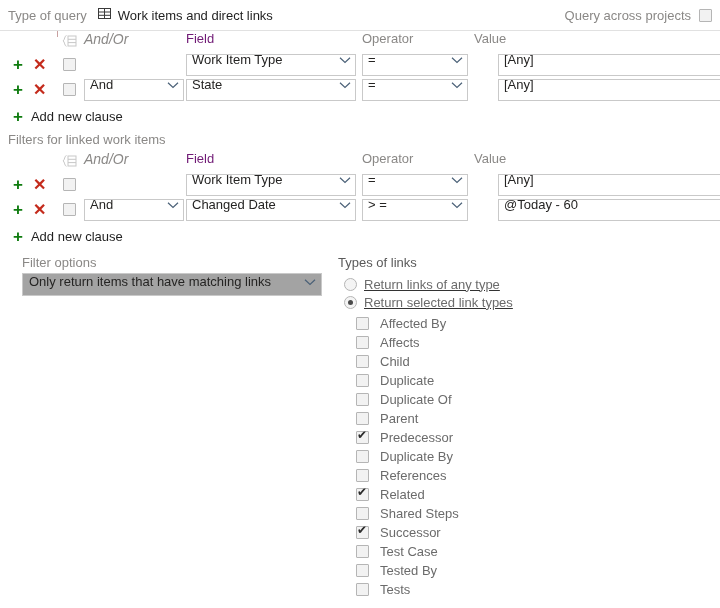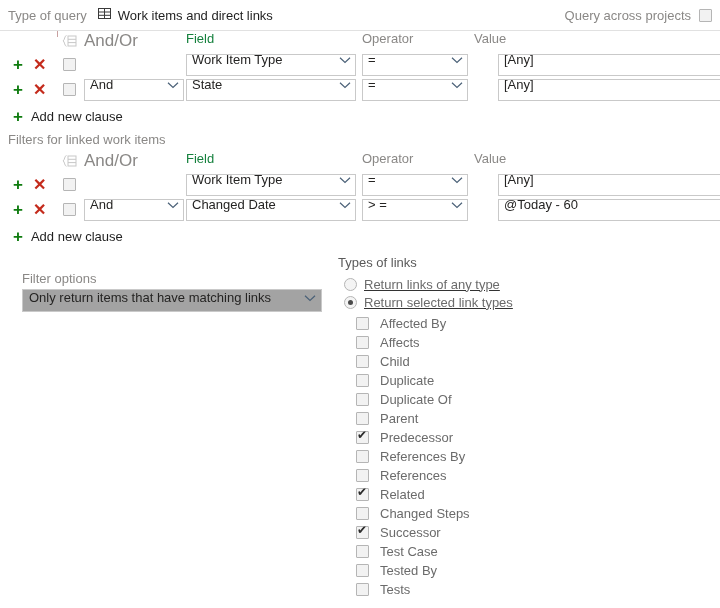--- a/index.html
+++ b/index.html
@@ -92,22 +92,22 @@
     width: 5px; height: 5px;
     border-radius: 50%;
     background: #4a4a4a;
   }
 
   
   .clause-header {
     position: relative;
     height: 22px;
   }
-  .col-andor  { position: absolute; left: 84px;  color: #8a8886; font-size: 17px; }
-  .col-field  { position: absolute; left: 186px; color: #15803d; font-size: 13px; }
+  .col-andor  { position: absolute; left: 84px;  color: #8a8886; font-size: 14px; font-style: italic; }
+  .col-field  { position: absolute; left: 186px; color: #701a75; font-size: 13px; }
   .col-op     { position: absolute; left: 362px; color: #8a8886; font-size: 13px; text-align: center; }
   .col-value  { position: absolute; left: 474px; color: #8a8886; font-size: 13px; }
 
   .group-icon { position: absolute; left: 62px; top: 3px; }
 
   .clause-row {
     position: relative;
     height: 25px;
   }
   .row-add {
@@ -189,21 +189,21 @@
 
   
   .bottom {
     position: relative;
     margin-top: 6px;
     height: 350px;
   }
   .filter-options {
     position: absolute;
     left: 22px;
-    top: 16px;
+    top: 0;
   }
   .fo-label {
     color: #8a8886;
     font-size: 13px;
     margin-bottom: 3px;
   }
   .fo-select {
     width: 300px;
     height: 23px;
     border: 1px solid #c9c9c9;
@@ -471,33 +471,33 @@
       <div class="link-row">
         <span class="cb"></span>
         <span class="lbl">Parent</span>
       </div>
       <div class="link-row">
         <span class="cb checked"></span>
         <span class="lbl">Predecessor</span>
       </div>
       <div class="link-row">
         <span class="cb"></span>
-        <span class="lbl">References By</span>
+        <span class="lbl">Duplicate By</span>
       </div>
       <div class="link-row">
         <span class="cb"></span>
         <span class="lbl">References</span>
       </div>
       <div class="link-row">
         <span class="cb checked"></span>
         <span class="lbl">Related</span>
       </div>
       <div class="link-row">
         <span class="cb"></span>
-        <span class="lbl">Changed Steps</span>
+        <span class="lbl">Shared Steps</span>
       </div>
       <div class="link-row">
         <span class="cb checked"></span>
         <span class="lbl">Successor</span>
       </div>
       <div class="link-row">
         <span class="cb"></span>
         <span class="lbl">Test Case</span>
       </div>
       <div class="link-row">

